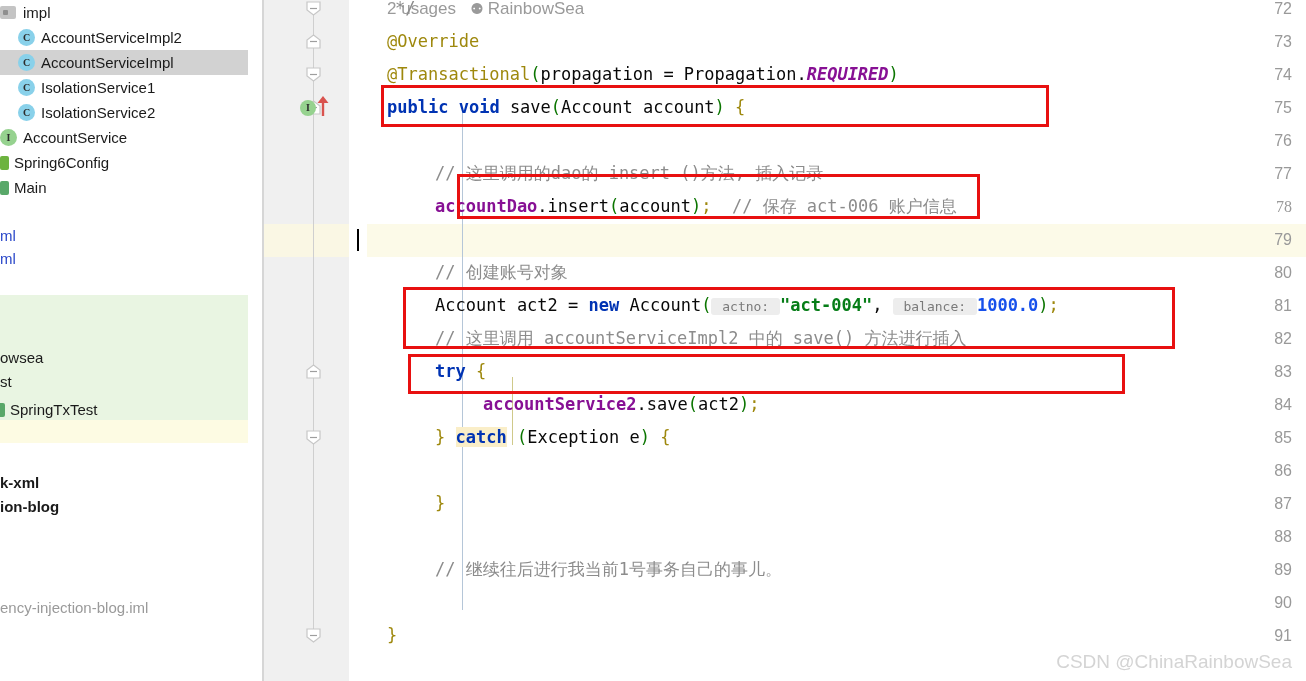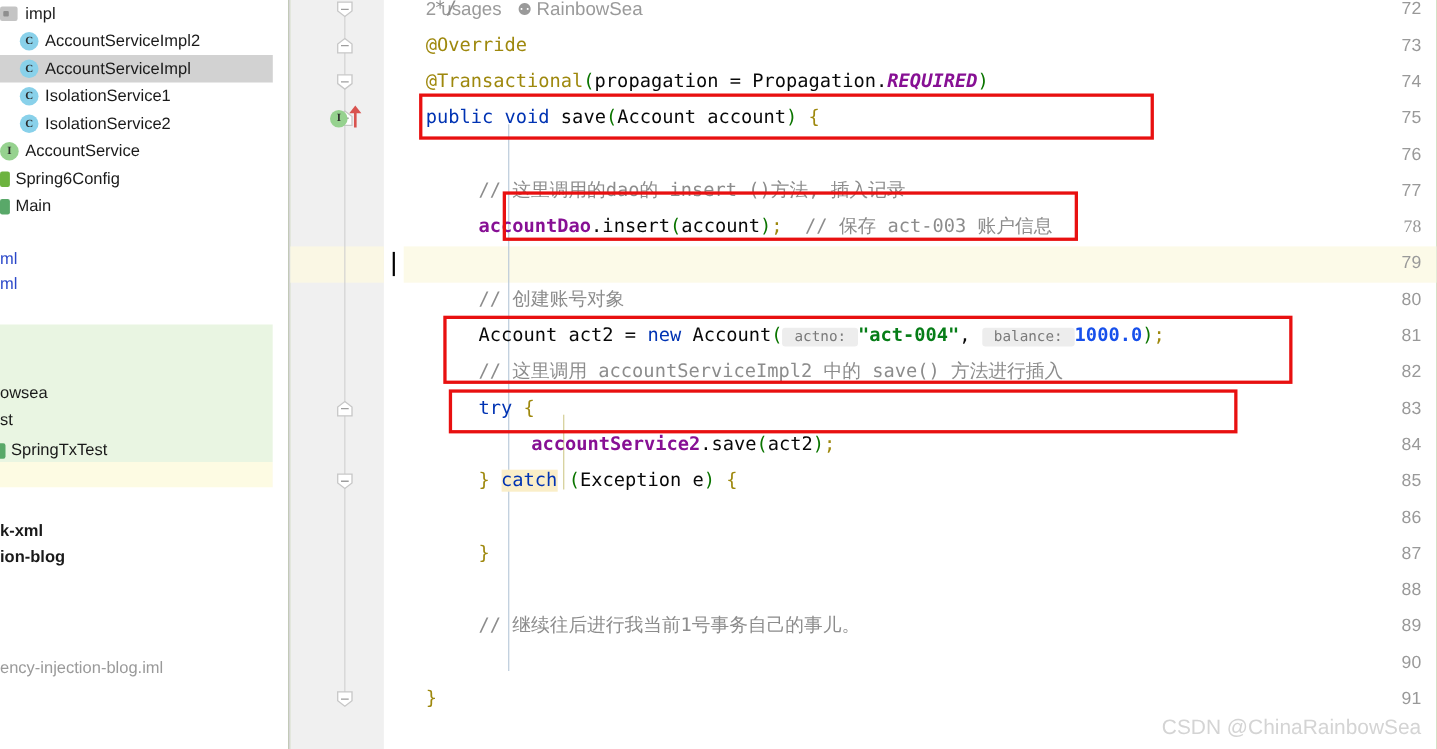--- a/index.html
+++ b/index.html
@@ -3,21 +3,21 @@
 <meta charset="utf-8">
 <style>
   * { box-sizing: border-box; }
   html, body {
     margin: 0; padding: 0;
     width: 1306px; height: 681px;
     overflow: hidden;
     background: #ffffff;
     font-family: "Liberation Sans", sans-serif;
   }
-  #root { position: relative; width: 1306px; height: 681px; background: #4d7c0f; }
+  #root { position: relative; width: 1306px; height: 681px; background: #b91c1c; }
 
   
   #sidebar {
     position: absolute; left: 0; top: 0; width: 256px; height: 681px;
     background: #ffffff; overflow: hidden;
   }
   .tree-row {
     position: absolute; left: 0; width: 256px; height: 25px;
     display: flex; align-items: center;
     font-size: 15px; color: #1a1a1a; white-space: nowrap;
@@ -123,21 +123,21 @@
 
   
   #code {
     position: absolute; left: 103px; top: 0; right: 0; height: 681px;
   }
   .cl {
     position: absolute; left: 0; height: 33px; line-height: 33px;
     white-space: pre; font-family: "DejaVu Sans Mono", monospace;
     font-size: 17px; color: #080808;
   }
-  .kw      { color: #0033b3; font-weight: normal; }
+  .kw      { color: #0033b3; font-weight: bold; }
   .anno    { color: #9e880d; }
   .str     { color: #067d17; font-weight: bold; }
   .num     { color: #1750eb; font-weight: bold; }
   .fld     { color: #871094; font-weight: bold; }
   .stat    { color: #871094; font-weight: bold; font-style: italic; }
   .paren   { color: #0b7500; }
   .semi    { color: #9e880d; }
   .brace   { color: #9e880d; }
   .cmt     { color: #8c8c8c; }
   .doc     { color: #8c8c8c; }
@@ -320,21 +320,21 @@
     <div id="code">
         <div class="usages-line" style="top: -8px; left: 20px;"><span>2 usages</span><span>   </span><span class="person-glyph">⚉ </span><span>RainbowSea</span></div>
         <div class="indent-guide" style="left: 95px; top: 113px; height: 497px;"></div>
         <div class="indent-guide inner" style="left: 145px; top: 377px; height: 68px;"></div>
         <div class="cl" style="top: -8px; left: 28px;"><span class="doc">*/</span></div>
         <div class="cl" style="top: 25px; left: 20px;"><span class="anno">@Override</span></div>
         <div class="cl" style="top: 58px; left: 20px;"><span class="anno">@Transactional</span><span class="paren">(</span><span class="plain">propagation</span><span class="plain"> = </span><span class="plain">Propagation.</span><span class="stat">REQUIRED</span><span class="paren">)</span></div>
         <div class="cl" style="top: 91px; left: 20px;"><span class="kw">public</span><span class="plain"> </span><span class="kw">void</span><span class="plain"> </span><span class="plain">save</span><span class="paren">(</span><span class="plain">Account account</span><span class="paren">)</span><span class="plain"> </span><span class="brace">{</span></div>
         <div class="cl" style="top: 124px; left: 0px;"></div>
         <div class="cl" style="top: 157px; left: 68px;"><span class="cmt">// 这里调用的dao的 insert ()方法, 插入记录</span></div>
-        <div class="cl" style="top: 190px; left: 68px;"><span class="fld">accountDao</span><span class="plain">.</span><span class="plain">insert</span><span class="paren">(</span><span class="plain">account</span><span class="paren">)</span><span class="semi">;</span><span class="plain">  </span><span class="cmt">// 保存 act-003 账户信息</span></div>
+        <div class="cl" style="top: 190px; left: 68px;"><span class="fld">accountDao</span><span class="plain">.</span><span class="plain">insert</span><span class="paren">(</span><span class="plain">account</span><span class="paren">)</span><span class="semi">;</span><span class="plain">  </span><span class="cmt">// 保存 act-006 账户信息</span></div>
         <div class="cl" style="top: 223px; left: 0px;"></div>
         <div class="cl" style="top: 256px; left: 68px;"><span class="cmt">// 创建账号对象</span></div>
         <div class="cl" style="top: 289px; left: 68px;"><span class="plain">Account act2 </span><span class="plain">= </span><span class="kw">new</span><span class="plain"> Account</span><span class="paren">(</span><span class="hint"> actno: </span><span class="str">"act-004"</span><span class="plain">, </span><span class="hint"> balance: </span><span class="num">1000.0</span><span class="paren">)</span><span class="semi">;</span></div>
         <div class="cl" style="top: 322px; left: 68px;"><span class="cmt">// 这里调用 accountServiceImpl2 中的 save() 方法进行插入</span></div>
         <div class="cl" style="top: 355px; left: 68px; text-align: center;"><span class="kw">try</span><span class="plain"> </span><span class="brace">{</span></div>
         <div class="cl" style="top: 388px; left: 116px;"><span class="fld">accountService2</span><span class="plain">.</span><span class="plain">save</span><span class="paren">(</span><span class="plain">act2</span><span class="paren">)</span><span class="semi">;</span></div>
         <div class="cl" style="top: 421px; left: 68px; text-align: center;"><span class="brace">}</span><span class="plain"> </span><span class="kw hl-catch">catch</span><span class="plain"> </span><span class="paren">(</span><span class="plain">Exception e</span><span class="paren">)</span><span class="plain"> </span><span class="brace">{</span></div>
         <div class="cl" style="top: 454px; left: 0px;"></div>
         <div class="cl" style="top: 487px; left: 68px;"><span class="brace">}</span></div>
         <div class="cl" style="top: 520px; left: 0px;"></div>

